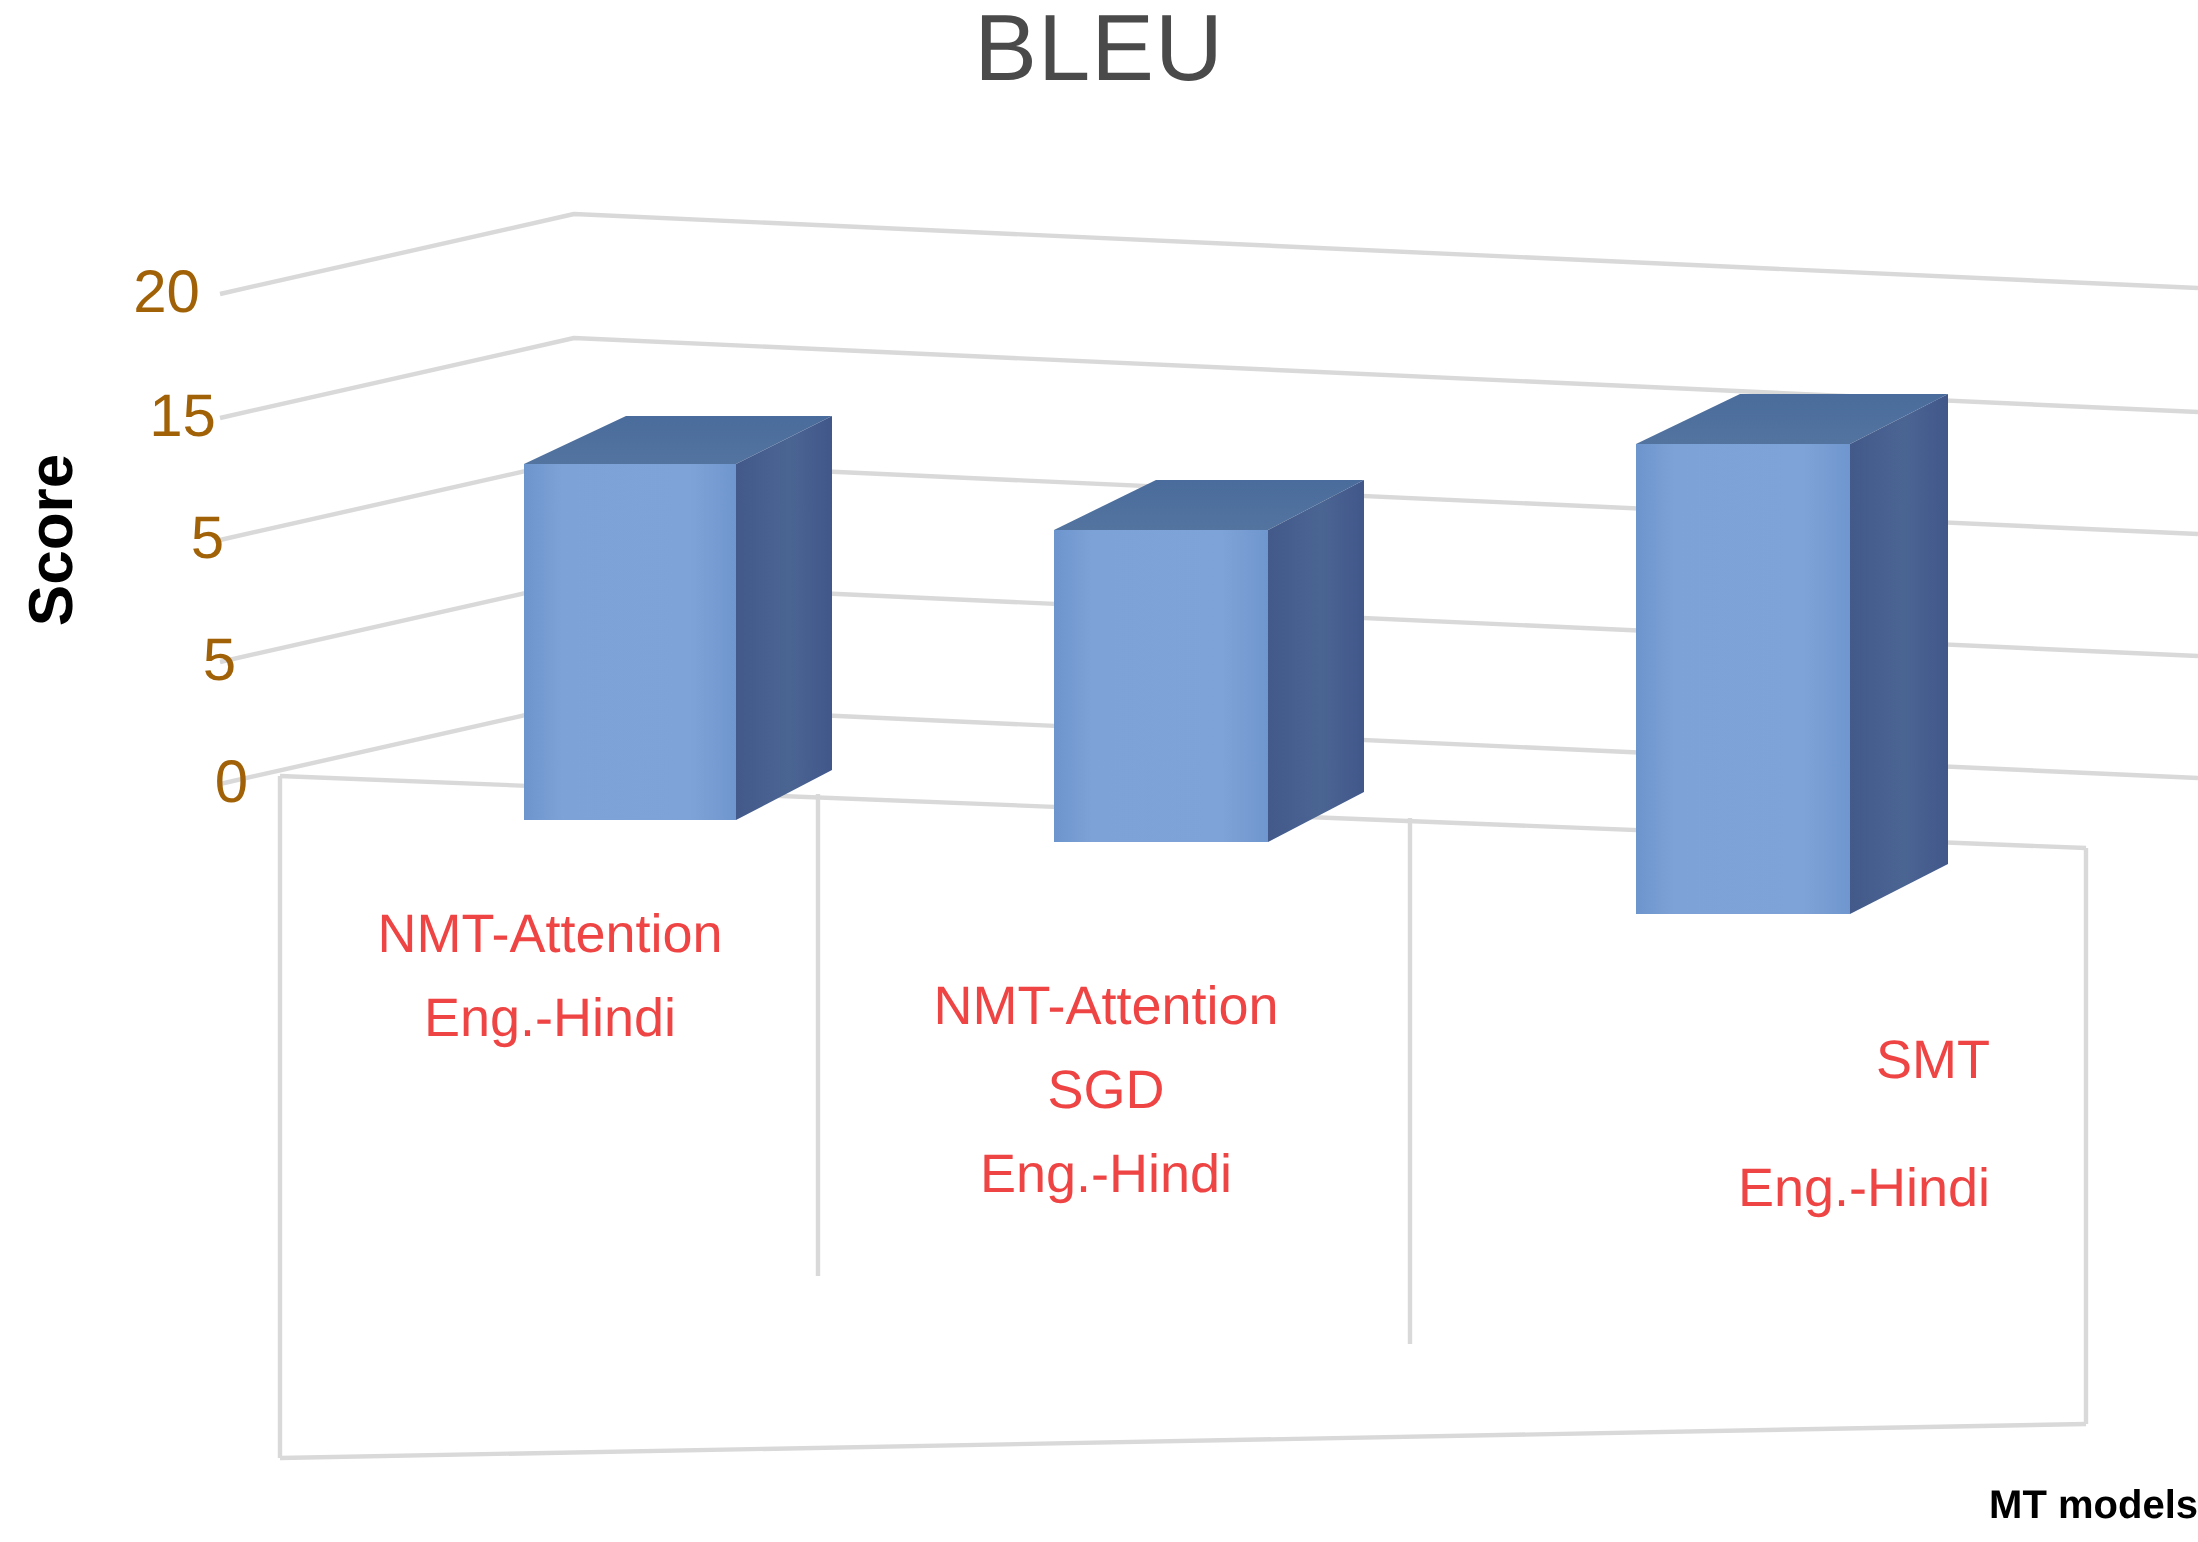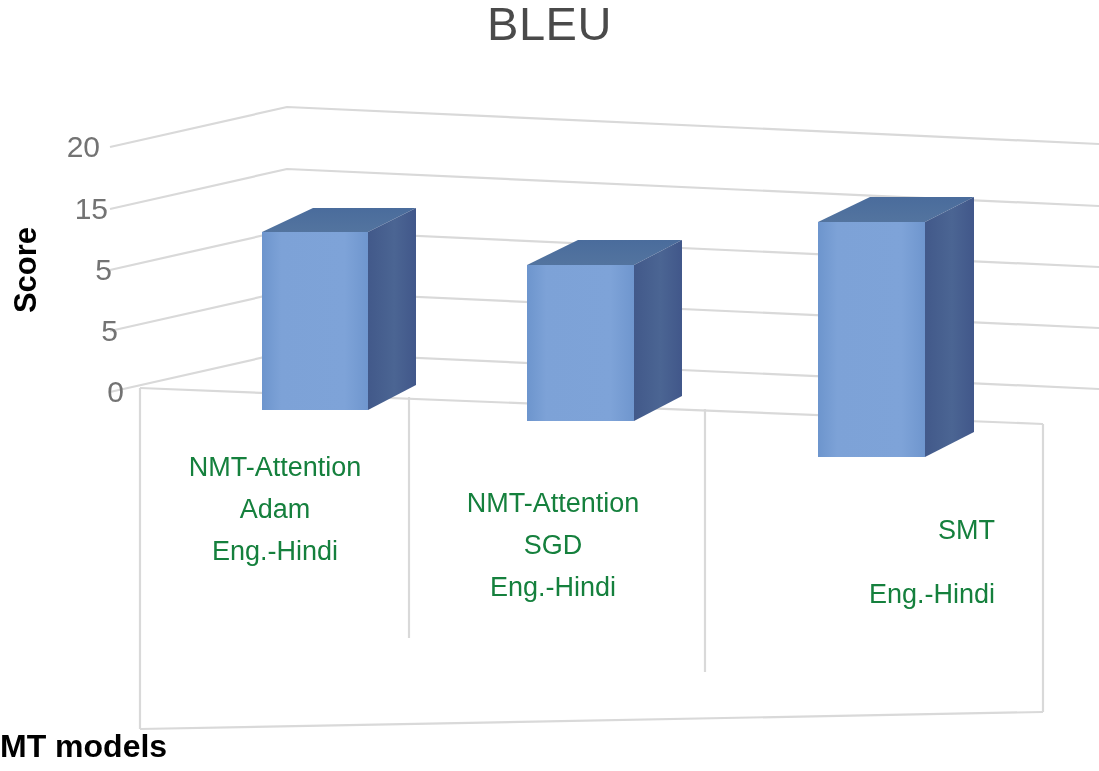--- a/index.html
+++ b/index.html
@@ -47,39 +47,39 @@
     color: #000000;
     transform: rotate(-90deg);
     transform-origin: center center;
     font-family: "Liberation Sans", sans-serif;
   }
   .axis-title-x {
     position: absolute;
     left: 0;
     bottom: 6px;
     width: 1099px;
-    text-align: left;
-    font-size: 32px;
+    text-align: right;
+    font-size: 20px;
     font-weight: bold;
     color: #000000;
     font-family: "Liberation Sans", sans-serif;
   }
   .y-tick {
     position: absolute;
     text-align: right;
     font-size: 30px;
-    color: #737373;
+    color: #a16207;
     font-family: "Liberation Sans", sans-serif;
     white-space: nowrap;
   }
   .cat-label {
     position: absolute;
     text-align: center;
     font-size: 27px;
-    color: #15803d;
+    color: #ef4444;
     line-height: 1.55;
     font-family: "Liberation Sans", sans-serif;
     white-space: nowrap;
   }
 </style>
 </head>
 <body>
 
 <div id="chart-root">
 
@@ -156,21 +156,20 @@
   <div class="axis-title-y">Score</div>
 
   <div class="y-tick" style="left:32px;  top:130px; width:68px;">20</div>
   <div class="y-tick" style="left:40px;  top:192px; width:68px;">15</div>
   <div class="y-tick" style="left:44px;  top:253px; width:68px;">5</div>
   <div class="y-tick" style="left:50px;  top:314px; width:68px;">5</div>
   <div class="y-tick" style="left:56px;  top:375px; width:68px;">0</div>
 
   <div class="cat-label" style="left:150px; top:447px; width:250px;">
     <div>NMT-Attention</div>
-    <div>Adam</div>
     <div>Eng.-Hindi</div>
   </div>
 
   <div class="cat-label" style="left:428px; top:483px; width:250px;">
     <div>NMT-Attention</div>
     <div>SGD</div>
     <div>Eng.-Hindi</div>
   </div>
 
   <div class="cat-label" style="left:745px; top:510px; width:250px;text-align:right;">

